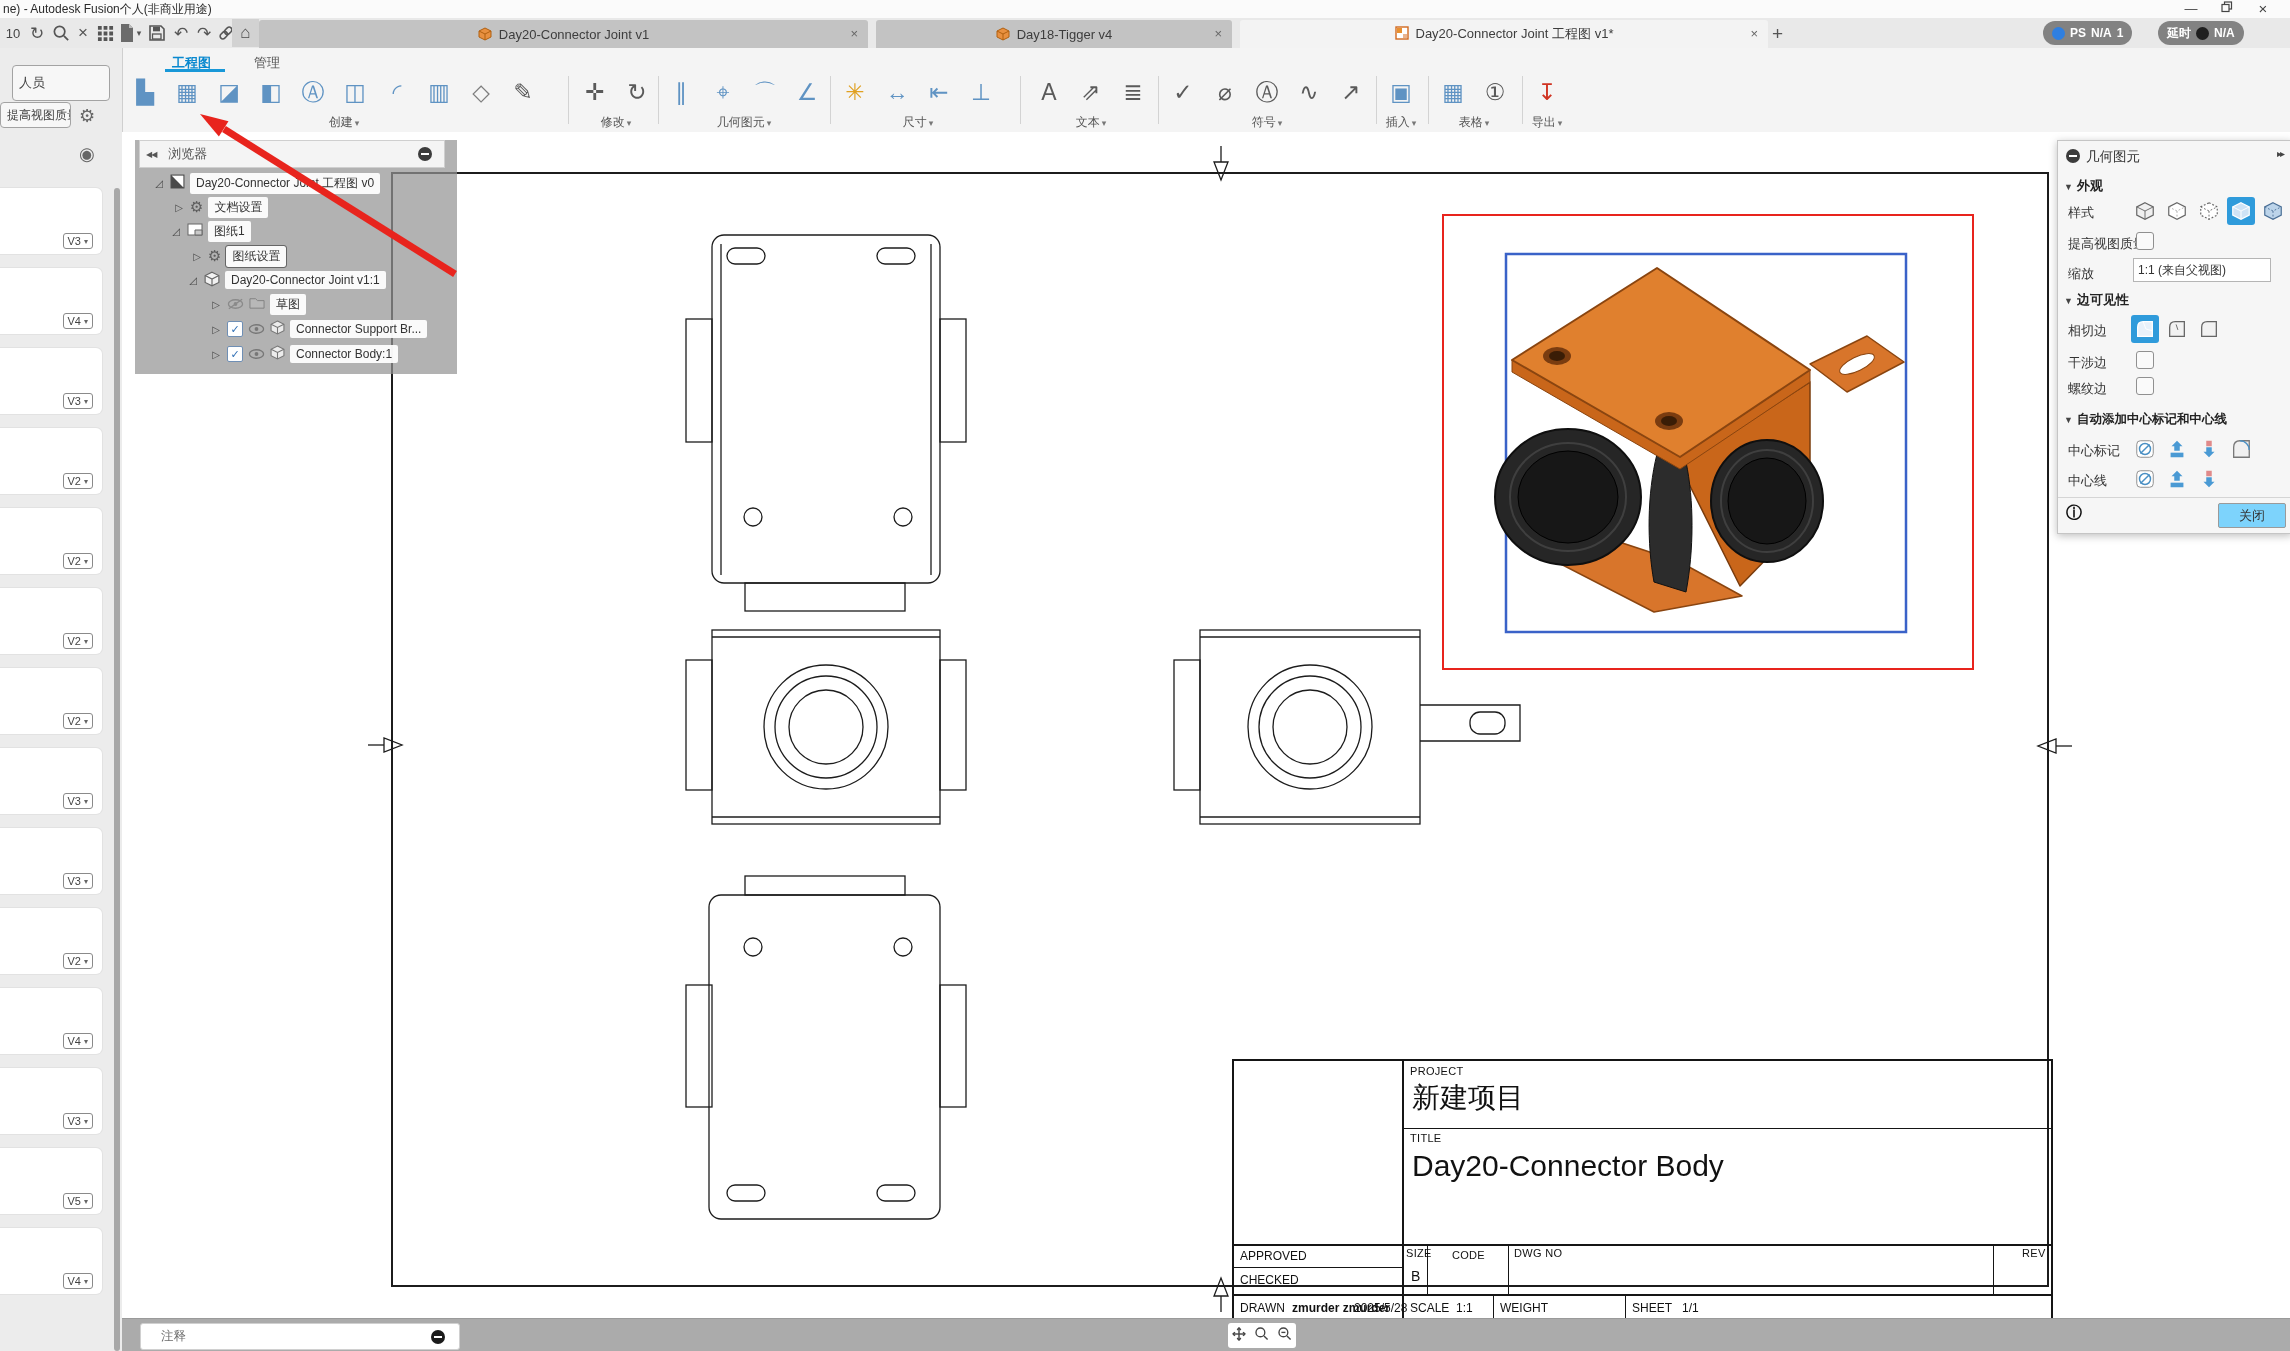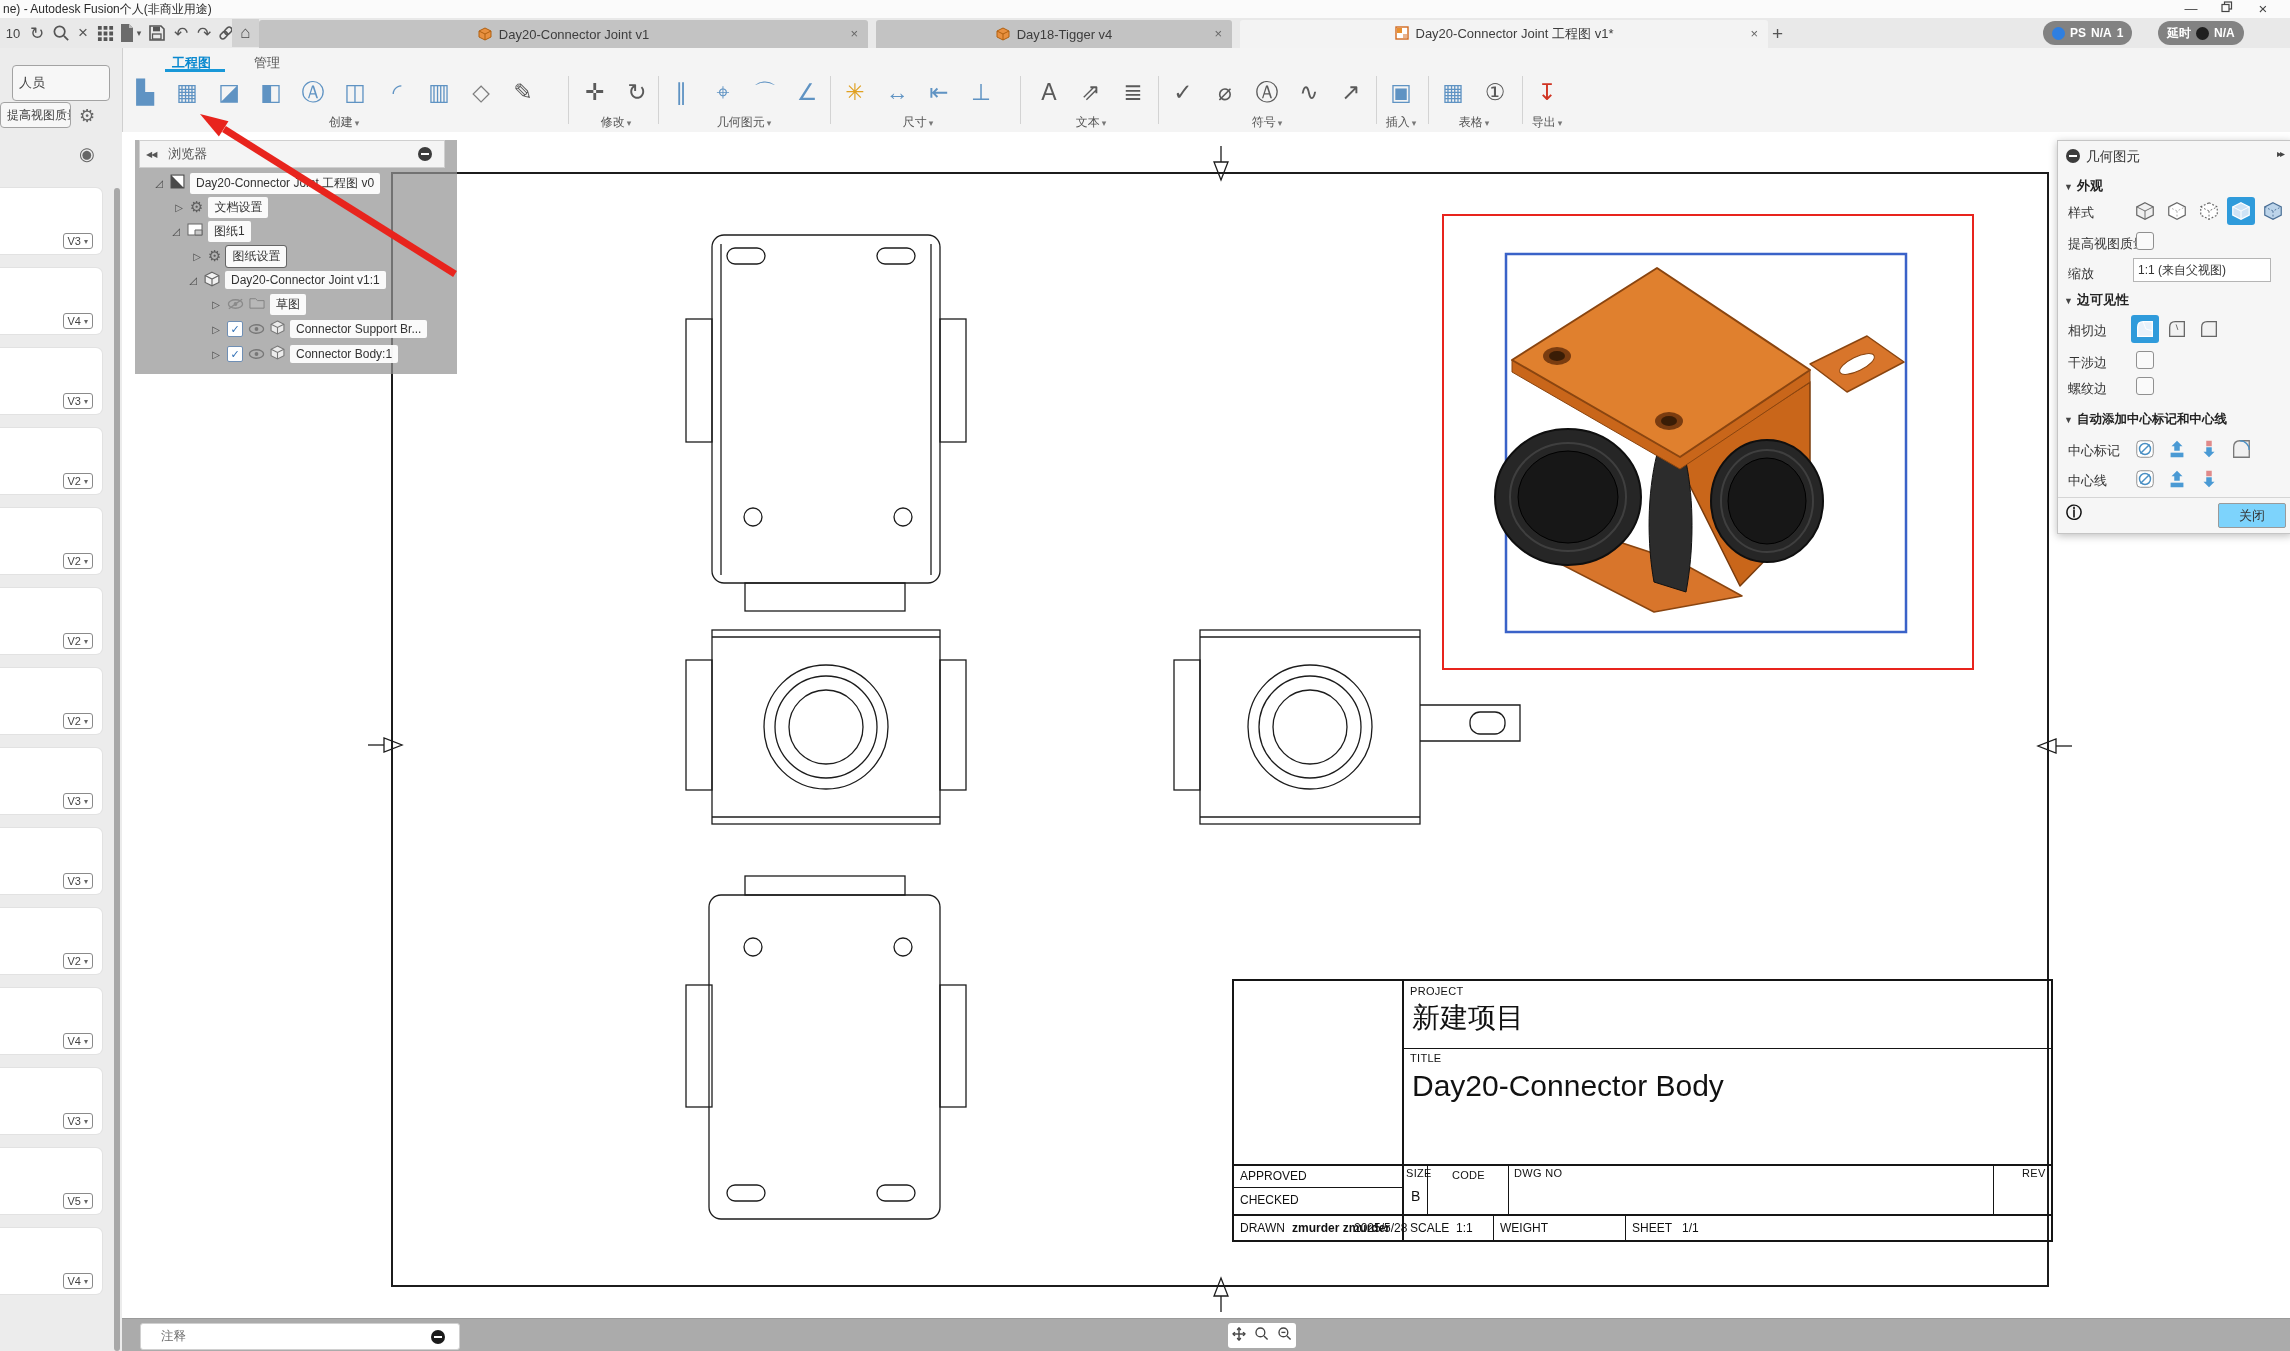--- a/index.html
+++ b/index.html
@@ -72,21 +72,21 @@
   .vpicon.on{background:#2f9bdb}
   .vpcb{position:absolute;width:16px;height:16px;border:1.5px solid #909090;border-radius:3px;background:#fafafa}
   .vpinput{position:absolute;left:75px;width:128px;height:22px;border:1px solid #b5b5b5;background:#fff;font-size:12px;
            font-family:"Liberation Sans",sans-serif;color:#333;padding:0 4px}
   .chevrons{position:absolute;right:8px;top:7px;font-size:10px;color:#444;letter-spacing:-2px}
   #vp-close{position:absolute;left:160px;top:362px;width:66px;height:23px;background:#7dd3fc;border:1px solid #9a9a9a;
             border-radius:2px;text-align:center;line-height:23px;font-size:13px;color:#333}
   #vp-info{position:absolute;left:8px;top:362px;font-size:16px;color:#111;font-weight:bold}
   .vp-div{position:absolute;left:0;width:233px;height:1px;background:#d5d5d5}
   
-  #titleblock{position:absolute;left:1110px;top:847px;width:821px;height:263px;border:2px solid #151515;box-sizing:border-box;color:#111}
+  #titleblock{position:absolute;left:1110px;top:927px;width:821px;height:263px;border:2px solid #151515;box-sizing:border-box;color:#111}
   #titleblock .ln{position:absolute;background:#151515}
   .tb-lab{position:absolute;font-size:11px;letter-spacing:.3px}
   .tb-big-cn{position:absolute;font-size:28px;font-family:"Liberation Serif","DejaVu Serif",serif}
   .tb-big{position:absolute;font-size:30px}
   .tb-sm{position:absolute;font-size:12px}
   
   #bottombar{position:absolute;left:122px;top:1318px;width:2168px;height:33px;background:#ababab;border-top:1px solid #9a9a9a}
   #notesbar{position:absolute;left:18px;top:4px;width:318px;height:25px;background:#fff;border:1px solid #d0d0d0;border-radius:3px;
             display:flex;align-items:center;font-size:12.5px;color:#6d6d6d}
   #navbox{position:absolute;left:1106px;top:4px;width:68px;height:25px;background:#fff;border-radius:3px;

